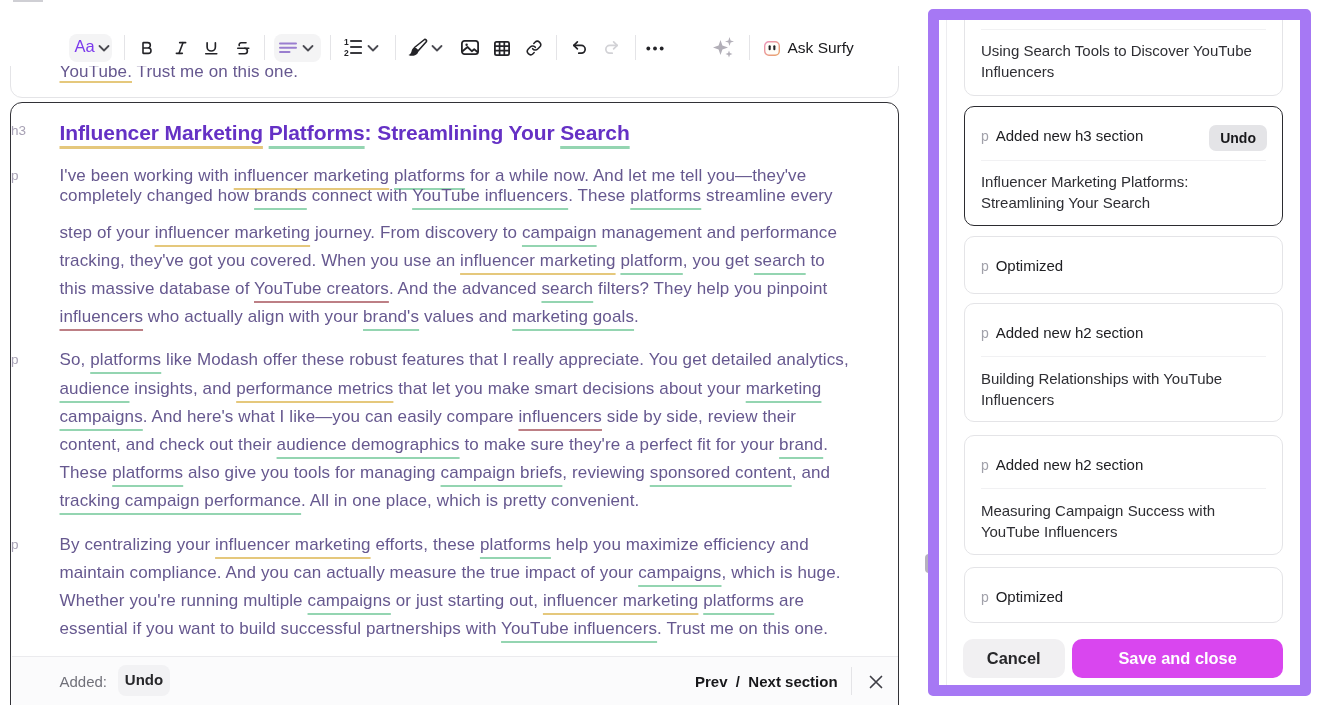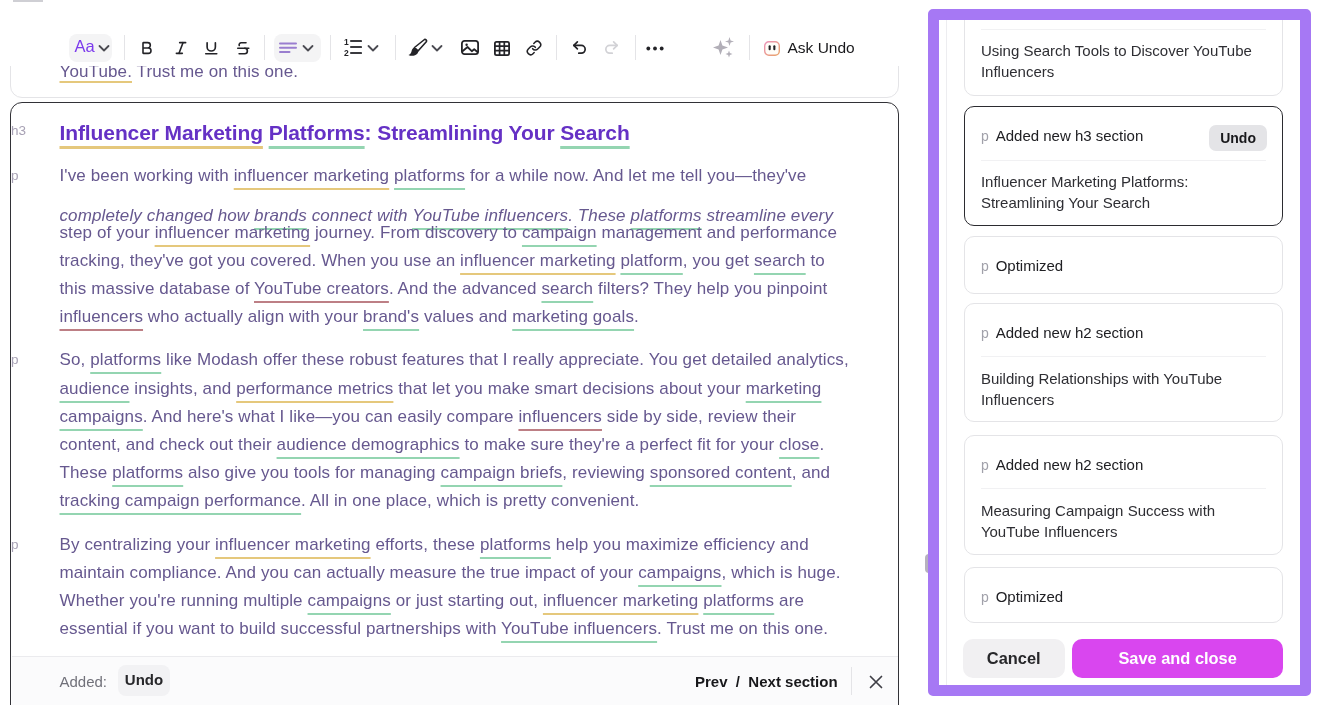--- a/index.html
+++ b/index.html
@@ -36,31 +36,31 @@
 <div class="abs" style="left:10.2px; top:101.6px; width:889.2px; height:660px;
   border:1.8px solid #323237; border-radius:12px; background:#fff;"></div>
 
 <div class="tag" style="left:11px; top:123px;">h3</div>
 <div class="abs" style="left:59.5px; top:117.8px; font-size:21px; font-weight:bold; color:#6531c5; white-space:nowrap; line-height:30px; letter-spacing:-0.1px;">
   <span class="uy" style="text-decoration-thickness:2.5px; text-underline-offset:6px;">Influencer Marketing</span> <span class="ug" style="text-decoration-thickness:2.5px; text-underline-offset:6px;">Platforms</span>: Streamlining Your <span class="ug" style="text-decoration-thickness:2.5px; text-underline-offset:6px;">Search</span>
 </div>
 
 <div class="tag" style="left:11px; top:168.3px;">p</div>
 <div class="eline" style="top:162.3px;">I've been working with <span class="uy">influencer marketing</span> <span class="ug">platforms</span> for a while now. And let me tell you—they've</div>
-<div class="eline" style="top:202px;font-style:italic;">completely changed how <span class="ug">brands</span> connect with <span class="ug">YouTube influencers</span>. These <span class="ug">platforms</span> streamline every</div>
+<div class="eline" style="top:182px;">completely changed how <span class="ug">brands</span> connect with <span class="ug">YouTube influencers</span>. These <span class="ug">platforms</span> streamline every</div>
 <div class="eline" style="top:218.7px;">step of your <span class="uy">influencer marketing</span> journey. From discovery to <span class="ug">campaign</span> management and performance</div>
 <div class="eline" style="top:246.9px;">tracking, they've got you covered. When you use an <span class="uy">influencer marketing</span> <span class="ug">platform</span>, you get <span class="ug">search</span> to</div>
 <div class="eline" style="top:275.1px;">this massive database of <span class="ur">YouTube creators</span>. And the advanced <span class="ug">search</span> filters? They help you pinpoint</div>
 <div class="eline" style="top:303.3px;"><span class="ur">influencers</span> who actually align with your <span class="ug">brand's</span> values and <span class="ug">marketing goals</span>.</div>
 
 <div class="tag" style="left:11px; top:352.4px;">p</div>
 <div class="eline" style="top:346.4px;">So, <span class="ug">platforms</span> like Modash offer these robust features that I really appreciate. You get detailed analytics,</div>
 <div class="eline" style="top:374.6px;"><span class="ug">audience</span> insights, and <span class="uy">performance metrics</span> that let you make smart decisions about your <span class="ug">marketing</span></div>
 <div class="eline" style="top:402.8px;"><span class="ug">campaigns</span>. And here's what I like—you can easily compare <span class="ur">influencers</span> side by side, review their</div>
-<div class="eline" style="top:431px;">content, and check out their <span class="ug">audience demographics</span> to make sure they're a perfect fit for your <span class="ug">close</span>.</div>
+<div class="eline" style="top:431px;">content, and check out their <span class="ug">audience demographics</span> to make sure they're a perfect fit for your <span class="ug">brand</span>.</div>
 <div class="eline" style="top:459.2px;">These <span class="ug">platforms</span> also give you tools for managing <span class="ug">campaign briefs</span>, reviewing <span class="ug">sponsored content</span>, and</div>
 <div class="eline" style="top:487.4px;"><span class="ug">tracking campaign performance</span>. All in one place, which is pretty convenient.</div>
 
 <div class="tag" style="left:11px; top:536.8px;">p</div>
 <div class="eline" style="top:530.8px;">By centralizing your <span class="uy">influencer marketing</span> efforts, these <span class="ug">platforms</span> help you maximize efficiency and</div>
 <div class="eline" style="top:559px;">maintain compliance. And you can actually measure the true impact of your <span class="ug">campaigns</span>, which is huge.</div>
 <div class="eline" style="top:587.2px;">Whether you're running multiple <span class="ug">campaigns</span> or just starting out, <span class="uy">influencer marketing</span> <span class="ug">platforms</span> are</div>
 <div class="eline" style="top:615.4px;">essential if you want to build successful partnerships with <span class="ug">YouTube influencers</span>. Trust me on this one.</div>
 
 <div class="abs" style="left:11.7px; top:656px; width:886.2px; height:49px; background:#fbfbfc; border-top:1px solid #ebebee;"></div>
@@ -159,21 +159,21 @@
   <defs>
       <linearGradient id="surfyg" x1="0" y1="0" x2="1" y2="1">
         <stop offset="0" stop-color="#eb93bb"></stop>
         <stop offset="1" stop-color="#e9a368"></stop>
       </linearGradient>
     </defs>
   <rect x="0.7" y="0.7" width="14.6" height="13.6" rx="4.2" fill="#fffdf8" stroke="url(#surfyg)" stroke-width="1.4"></rect>
   <rect x="4.6" y="4.3" width="2.1" height="5" rx="1" fill="#232327"></rect>
   <rect x="9.3" y="4.3" width="2.1" height="5" rx="1" fill="#232327"></rect>
 </svg>
-<div class="abs" style="left:787.5px; top:39px; font-size:15.5px; color:#18181b;">Ask Undo</div>
+<div class="abs" style="left:787.5px; top:39px; font-size:15.5px; color:#18181b;">Ask Surfy</div>
 
 <div class="abs" style="left:925px; top:553.5px; width:9px; height:19.5px; background:#b6b1bf; border-radius:4px;"></div>
 <div class="abs" style="left:928.4px; top:9px; width:383px; height:687.2px; border:11px solid #a678f4; border-radius:5px; background:#fff;">
   <div class="abs" style="left:6.6px; top:0; width:1px; height:665.2px; background:#ededf0;"></div>
   <div class="abs" style="left:0; top:0; right:0; bottom:0; overflow:hidden;">
 
     <div class="card" style="top:-45px; height:120.8px;">
       <div class="sep"></div>
       <div class="body">Using Search Tools to Discover YouTube<br>Influencers</div>
     </div>

